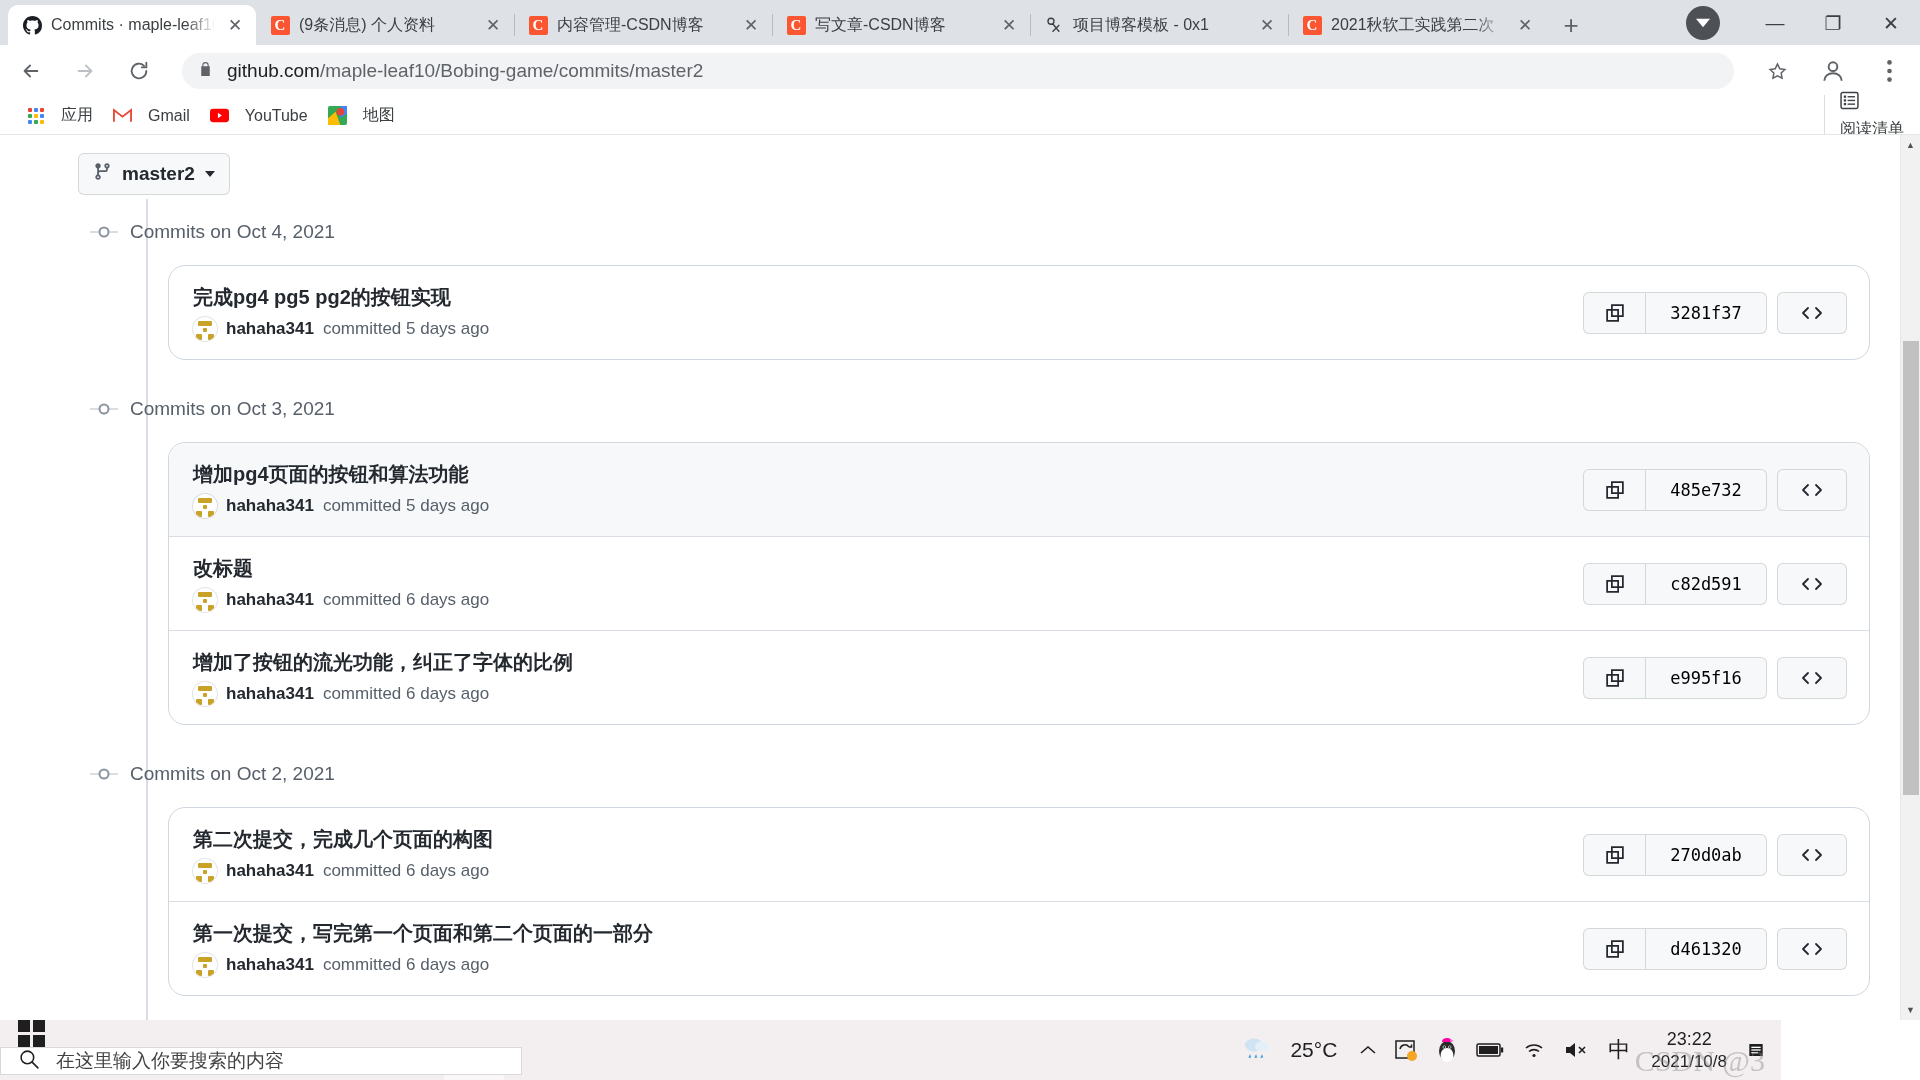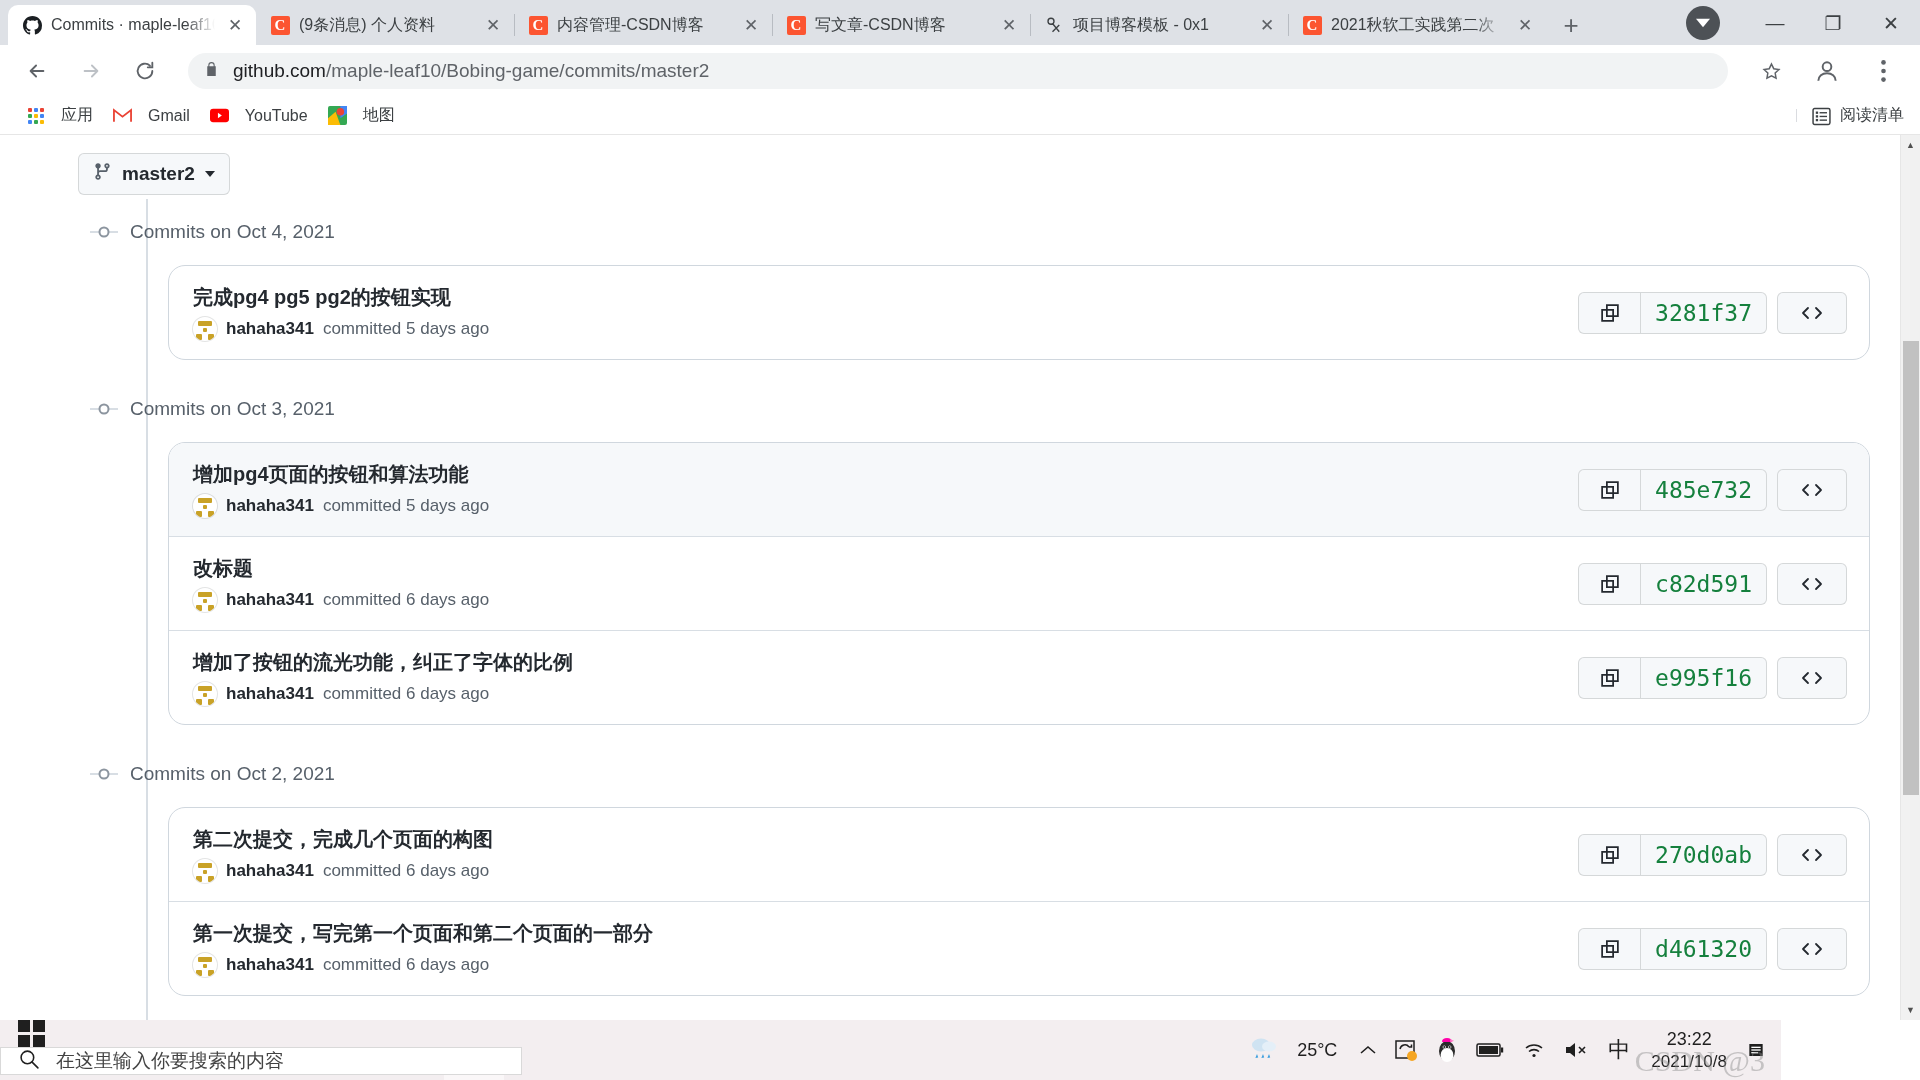--- a/index.html
+++ b/index.html
@@ -86,21 +86,21 @@
   .profile-pill {
     width: 34px; height: 34px; border-radius: 50%;
     background: #4d5156; color:#fff;
     display:flex; align-items:center; justify-content:center;
     font-size: 13px; margin-right: 26px;
   }
 
   .toolbar {
     height: 52px; background: #fff;
     display: flex; align-items: center;
-    padding: 0 18px; gap: 16px;
+    padding: 0 12px; gap: 16px;
   }
   .nav-btn {
     width: 38px; height: 38px; border-radius: 50%;
     display: flex; align-items: center; justify-content: center;
     color: #5f6368;
   }
   .nav-btn.disabled { color: #bdc1c6; }
   .omnibox {
     flex: 1 1 auto; height: 36px;
     background: #f1f3f4; border-radius: 18px;
@@ -129,23 +129,24 @@
   .bm {
     display: flex; align-items: center; gap: 16px;
     padding: 4px 10px; border-radius: 4px;
     font-size: 16px; color: #3c4043; white-space: nowrap;
   }
   .bm-icon { width: 19px; height: 19px; display:flex; align-items:center; justify-content:center; }
   .apps-grid { display: grid; grid-template-columns: repeat(3,4px); grid-template-rows: repeat(3,4px); gap: 2px; }
   .apps-grid i { display:block; width:4px; height:4px; border-radius:1px; }
   .readlist {
     position: absolute; right: 16px;
-    display: flex; align-items: flex-end; gap: 9px;
+    display: flex; align-items: flex-start; gap: 9px;
     font-size: 16px; color: #3c4043;
     padding-left: 16px;
+    flex-direction: column;
   }
   .readlist::before {
     content:""; position:absolute; left:0; top:4px; bottom:4px; width:1px; background:#dadce0;
   }
 
   
   .viewport {
     flex: 1 1 auto; background: #fff;
     display: flex; overflow: hidden; position: relative;
     border-top: 1px solid #e6e6e6;
@@ -230,21 +231,21 @@
   .copy-btn {
     width: 62px; height: 40px;
     display: flex; align-items: center; justify-content: center;
     border-right: 1px solid rgba(27,31,36,.15);
     color: #24292f;
   }
   .sha-btn {
     min-width: 120px; height: 40px;
     display: flex; align-items: center; justify-content: center;
     font-family: "DejaVu Sans Mono", "Liberation Mono", monospace;
-    font-size: 23px; color: #15803d; padding: 0 14px;
+    font-size: 17px; color: #000000; padding: 0 14px;
   }
   .browse-btn {
     width: 70px; height: 42px;
     display: flex; align-items: center; justify-content: center;
     border: 1px solid rgba(27,31,36,.15); border-radius: 6px;
     background: #f6f8fa; color: #24292f; font-size: 18px;
   }
 
   
   .scrollbar {
@@ -284,21 +285,21 @@
     height: 3px; background: #1a7fd4;
   }
   .tb-item.active { background: rgba(255,255,255,.55); }
   .tb-item.active::after { content:""; position:absolute; bottom:0; left:4px; right:4px; height:3px; background:#1a7fd4; }
   .tray {
     position: absolute; right: 0; top: 0; height: 60px;
     display: flex; align-items: center; gap: 0; padding-right: 8px;
   }
   .tray-item { height: 60px; display: flex; align-items: center; justify-content: center; padding: 0 9px; color: #1f1f1f; }
   .weather { display: flex; align-items: center; gap: 10px; padding: 0 14px 0 10px; }
-  .weather .temp { font-size: 18px; color: #1f1f1f; margin-left: 8px; }
+  .weather .temp { font-size: 21px; color: #1f1f1f; margin-left: 8px; }
   .clock { display: flex; flex-direction: column; align-items: center; justify-content: center; padding: 0 12px; line-height: 1.25; }
   .clock .t { font-size: 18px; color: #1f1f1f; }
   .clock .d { font-size: 17px; color: #1f1f1f; }
   .watermark {
     position: absolute; right: 16px; bottom: 2px;
     font-size: 30px; color: rgba(140,140,140,.45);
     font-family: "Liberation Serif", serif; pointer-events: none;
     white-space: nowrap;
   }
   .notif { width: 34px; height: 34px; display:flex; align-items:center; justify-content:center; }

